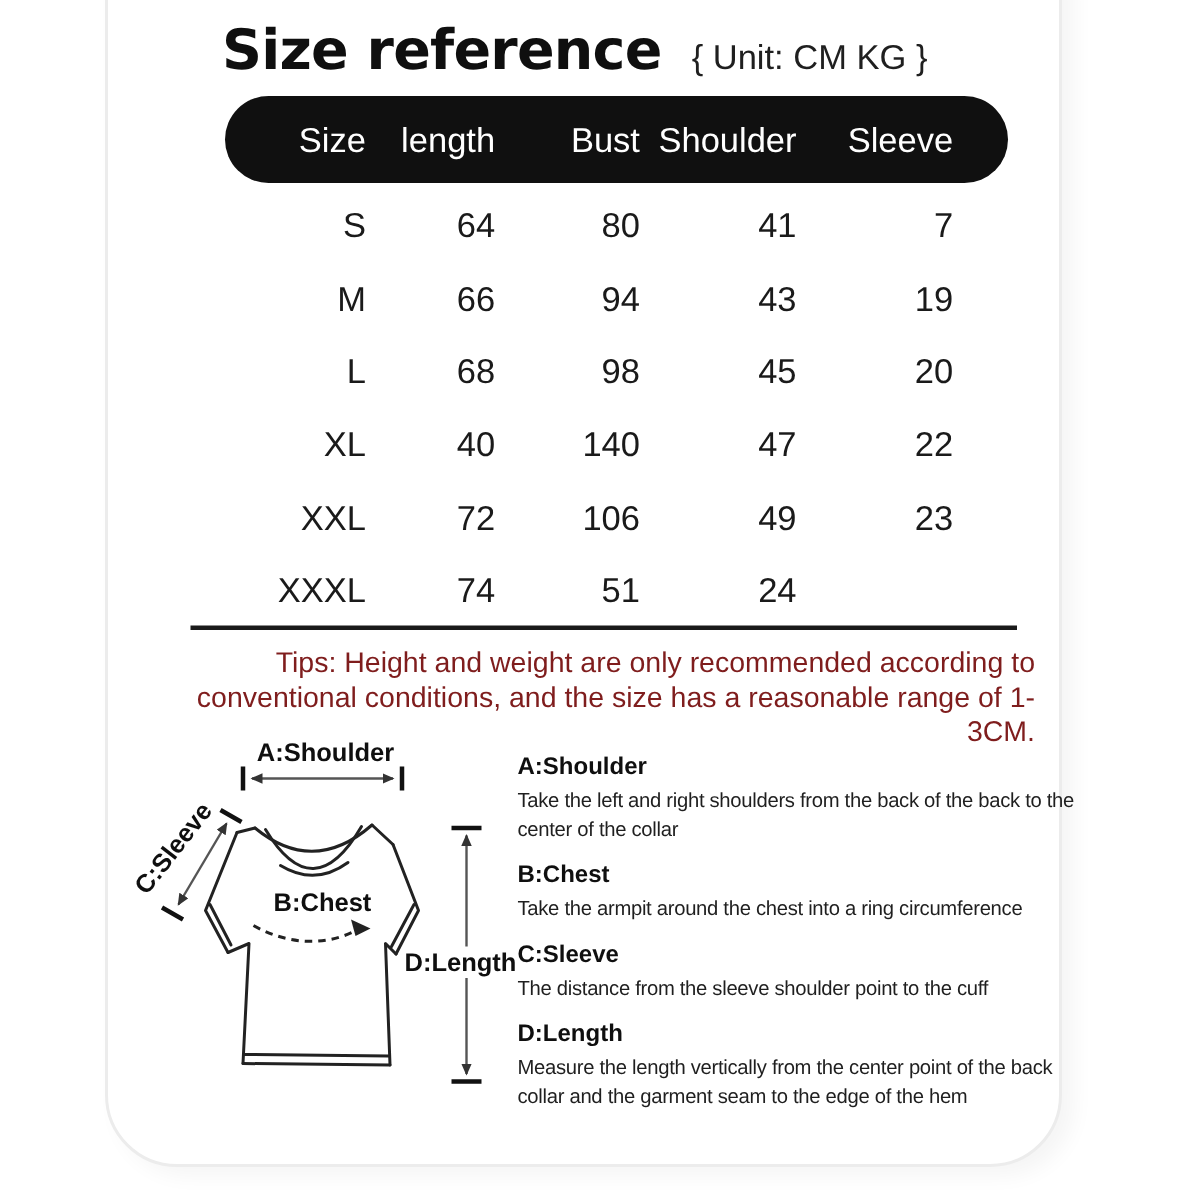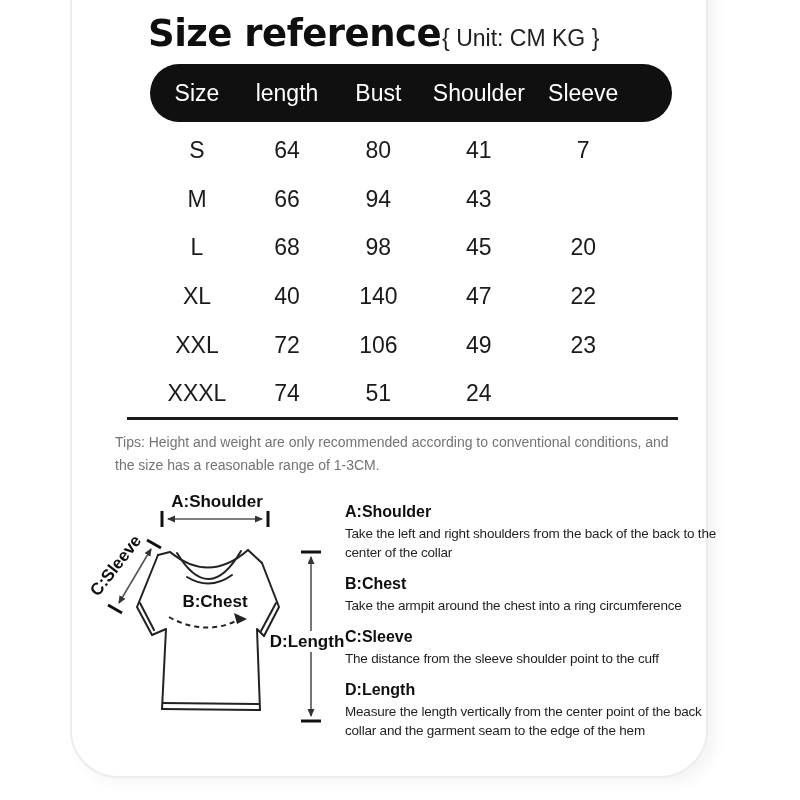--- a/index.html
+++ b/index.html
@@ -5,38 +5,38 @@
   html,body{margin:0;padding:0;}
   body{
     width:800px;height:800px;background:#ffffff;position:relative;overflow:hidden;
     font-family:"Liberation Sans",sans-serif;color:#1a1a1a;
   }
   .card{
     position:absolute;left:70px;top:-60px;width:634px;height:834px;
     background:#fff;border:2px solid #ececec;border-radius:48px;
     box-shadow:8px 6px 14px rgba(0,0,0,0.045);
   }
-  .title-row{position:absolute;left:148px;top:12px;display:flex;align-items:baseline;gap:1px;}
+  .title-row{position:absolute;left:148px;top:12px;display:flex;align-items:baseline;gap:20px;}
   .title{font-size:37px;font-weight:bold;letter-spacing:-0.5px;color:#0f0f0f;font-family:"DejaVu Sans","Liberation Sans",sans-serif;}
   .unit{font-size:23px;color:#1f1f1f;}
   .thead{
     position:absolute;left:150px;top:64px;width:522px;height:58px;border-radius:29px;
     display:grid;grid-template-columns:18% 16.5% 18.5% 20% 20%;align-items:center;
     font-size:23px;
   }
   .tbody{position:absolute;left:150px;top:126px;width:522px;}
   .trow{
     display:grid;grid-template-columns:18% 16.5% 18.5% 20% 20%;height:48.7px;
     align-items:center;font-size:23px;color:#1a1a1a;
   }
-  .tc{text-align:center;}
+  .tc{text-align:right;}
   .divider{position:absolute;left:127px;top:417px;width:551px;height:3px;}
   .tips{
-    position:absolute;left:115px;top:431px;width:575px;text-align:left;
-    font-size:14px;line-height:23px;color:#737373;
+    position:absolute;left:115px;top:431px;width:575px;text-align:right;
+    font-size:19px;line-height:23px;color:#7f1d1d;
   }
   .diagram{position:absolute;left:82px;top:487px;width:270px;height:250px;}
   .guide{position:absolute;left:345px;top:503px;width:385px;}
   .guide-item{margin-bottom:13px;}
   .guide-title{font-size:16px;font-weight:bold;color:#0f0f0f;margin-bottom:3px;}
   .guide-desc{font-size:13.5px;line-height:19px;color:#1f1f1f;letter-spacing:-0.2px;}
   .dlabel{font-family:"Liberation Sans",sans-serif;font-size:17px;font-weight:bold;fill:#0f0f0f;}
   .shirt{stroke:#222;stroke-width:2;fill:none;stroke-linejoin:round;stroke-linecap:round;}
   .mline{stroke:#555;stroke-width:1.6;fill:none;}
   .mbar{stroke:#111;stroke-width:3;fill:none;}
@@ -65,20 +65,21 @@
     <div class="tc">64</div>
     <div class="tc">80</div>
     <div class="tc">41</div>
     <div class="tc">7</div>
   </div>
   <div class="trow">
     <div class="tc">M</div>
     <div class="tc">66</div>
     <div class="tc">94</div>
     <div class="tc">43</div>
+    <div class="tc">19</div>
   </div>
   <div class="trow">
     <div class="tc">L</div>
     <div class="tc">68</div>
     <div class="tc">98</div>
     <div class="tc">45</div>
     <div class="tc">20</div>
   </div>
   <div class="trow">
     <div class="tc">XL</div>

